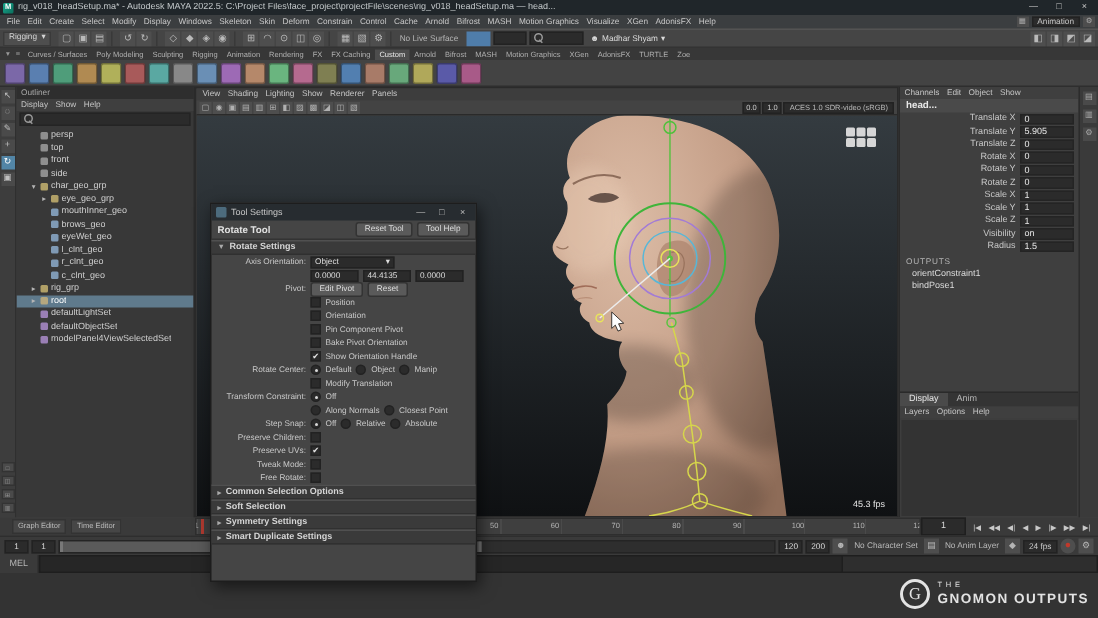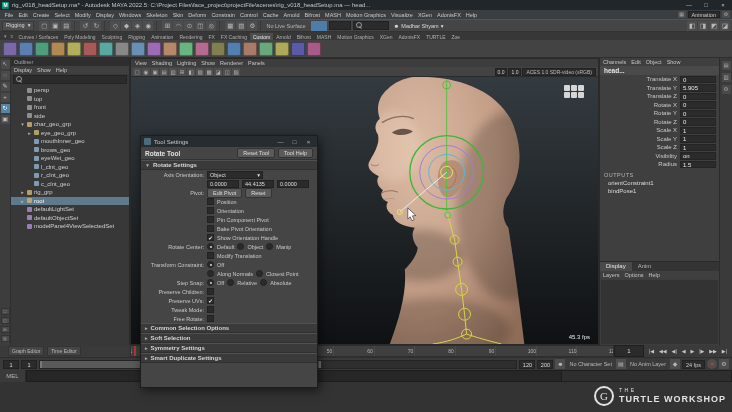--- a/index.html
+++ b/index.html
@@ -645,21 +645,21 @@
     <span class="mel-label">MEL</span>
     <span class="cmd-input"></span>
     <span class="cmd-echo"></span>
   </div>
 
   <div class="row helprow">
     <div class="gnomon">
       <span class="g-circle">G</span>
       <span class="g-text">
         <span class="g-the">THE</span>
-        <span class="g-name">TURTLE WORKSHOP</span>
+        <span class="g-name">GNOMON OUTPUTS</span>
       </span>
     </div>
   </div>
 
   <div class="toolwin">
     <div class="tw-titlebar">
       <span class="tw-appic"></span>
       <span class="tw-title">Tool Settings</span>
       <span class="tw-wbtn">—</span>
       <span class="tw-wbtn">□</span>

